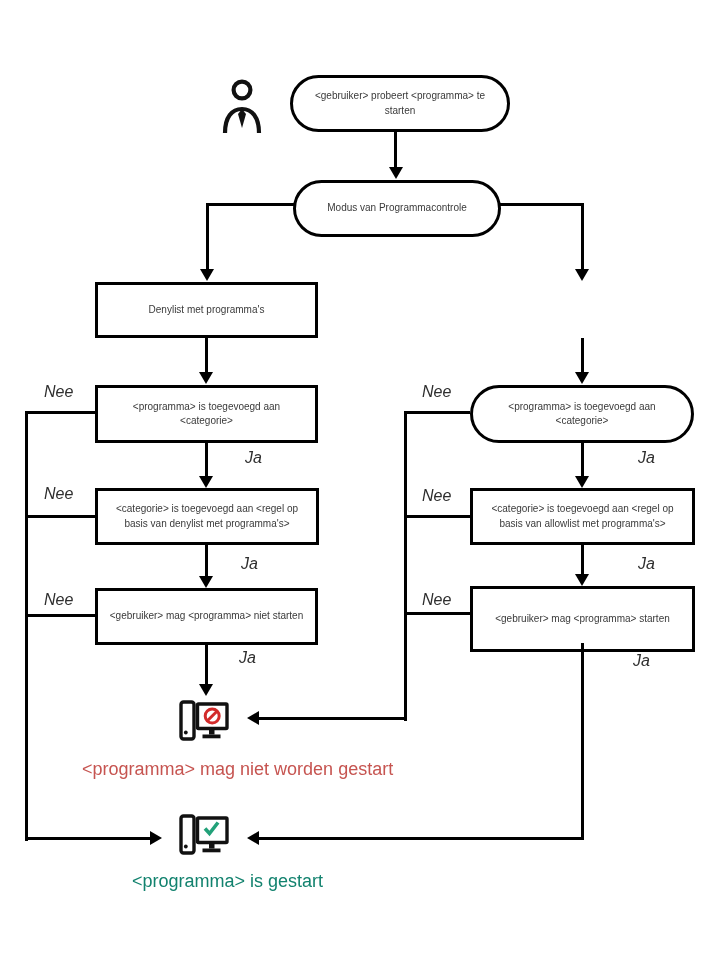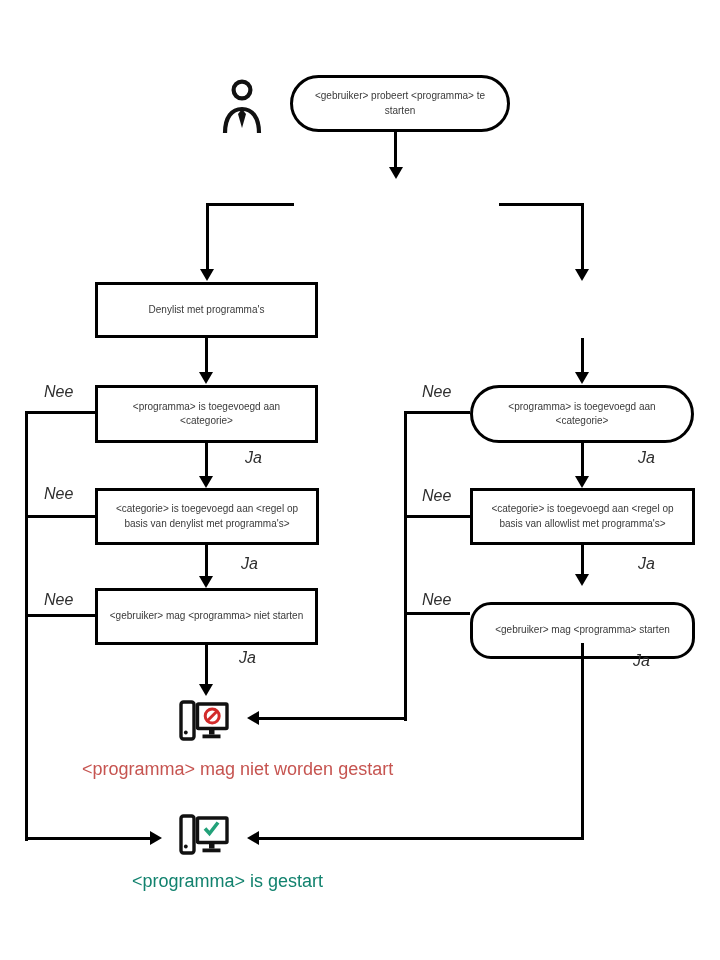--- a/index.html
+++ b/index.html
@@ -38,35 +38,36 @@
   <div class="icon" style="left:220px; top:78px;">
     <svg width="44" height="56" viewBox="0 0 44 56">
       <circle class="ico-stroke" cx="22" cy="12" r="8.4" stroke-width="4.2"></circle>
       <path class="ico-stroke" d="M5 55 C5 39 12 31 22 31 C32 31 39 39 39 55" stroke-width="4.2"></path>
       <path d="M22 31 L18 36 L22 50 L26 36 Z" fill="#111"></path>
     </svg>
   </div>
 
   <div class="node oval" style="left:290px; top:75px; width:220px; height:57px;">&lt;gebruiker&gt; probeert &lt;programma&gt; te starten</div>
 
+  <div class="node oval" style="left:293px; top:180px; width:208px; height:57px;">Modus van Programmacontrole</div>
 
   <div class="node" style="left:95px; top:282px; width:223px; height:56px;">Denylist met programma's</div>
 
 
   <div class="node" style="left:95px; top:385px; width:223px; height:58px;">&lt;programma&gt; is toegevoegd aan &lt;categorie&gt;</div>
 
   <div class="node stadium" style="left:470px; top:385px; width:224px; height:58px;">&lt;programma&gt; is toegevoegd aan &lt;categorie&gt;</div>
 
   <div class="node" style="left:95px; top:488px; width:224px; height:57px;">&lt;categorie&gt; is toegevoegd aan &lt;regel op basis van denylist met programma's&gt;</div>
 
   <div class="node" style="left:470px; top:488px; width:225px; height:57px;">&lt;categorie&gt; is toegevoegd aan &lt;regel op basis van allowlist met programma's&gt;</div>
 
   <div class="node" style="left:95px; top:588px; width:223px; height:57px;">&lt;gebruiker&gt; mag &lt;programma&gt; niet starten</div>
 
-  <div class="node" style="left:470px; top:602px; width:225px; height:57px;border-radius:21px;">&lt;gebruiker&gt; mag &lt;programma&gt; starten</div>
+  <div class="node" style="left:470px; top:586px; width:225px; height:66px;">&lt;gebruiker&gt; mag &lt;programma&gt; starten</div>
 
   <div class="vline" style="left:394px; top:132px; width:3px; height:37px;"></div>
   <div class="arrow down" style="left:389px; top:167px;"></div>
 
   <div class="hline" style="left:208px; top:203px; width:86px; height:3px;"></div>
   <div class="vline" style="left:206px; top:203px; width:3px; height:67px;"></div>
   <div class="arrow down" style="left:200px; top:269px;"></div>
 
   <div class="hline" style="left:499px; top:203px; width:85px; height:3px;"></div>
   <div class="vline" style="left:581px; top:203px; width:3px; height:67px;"></div>

